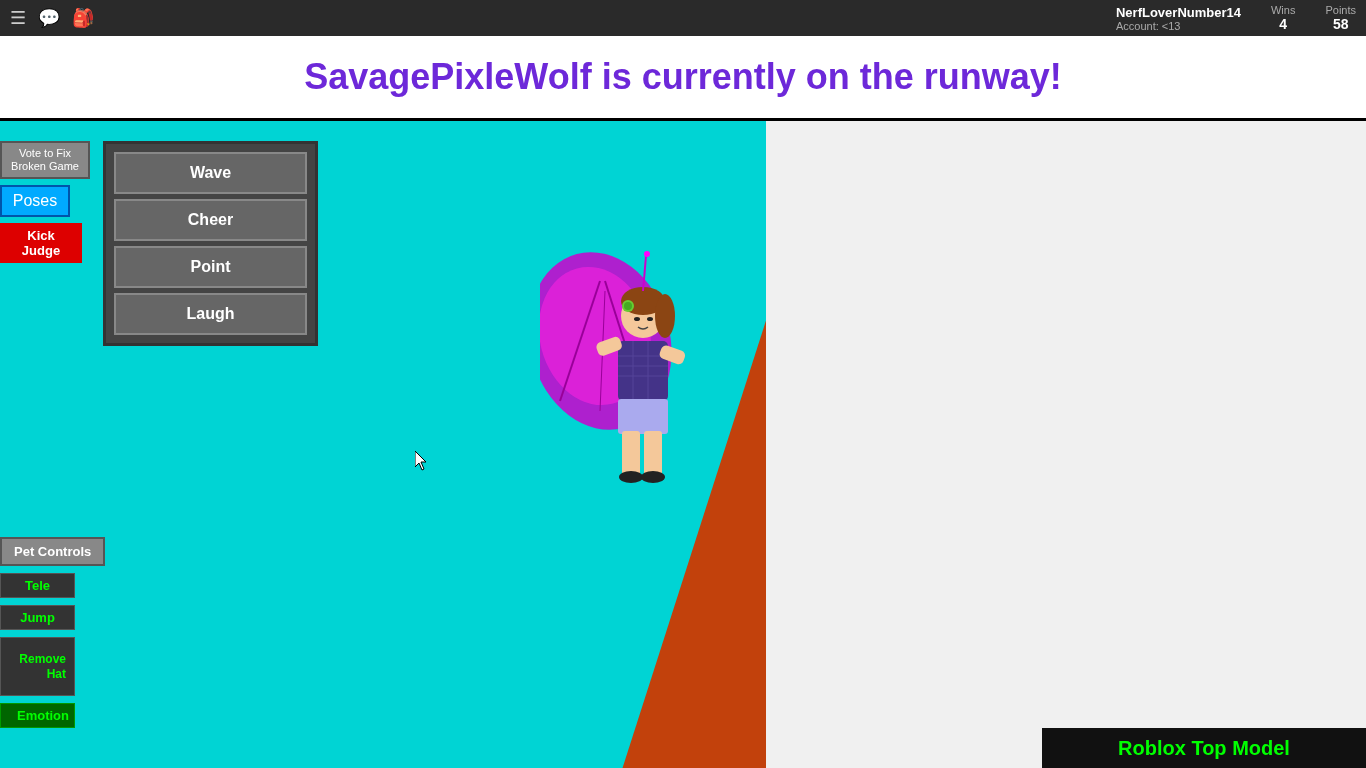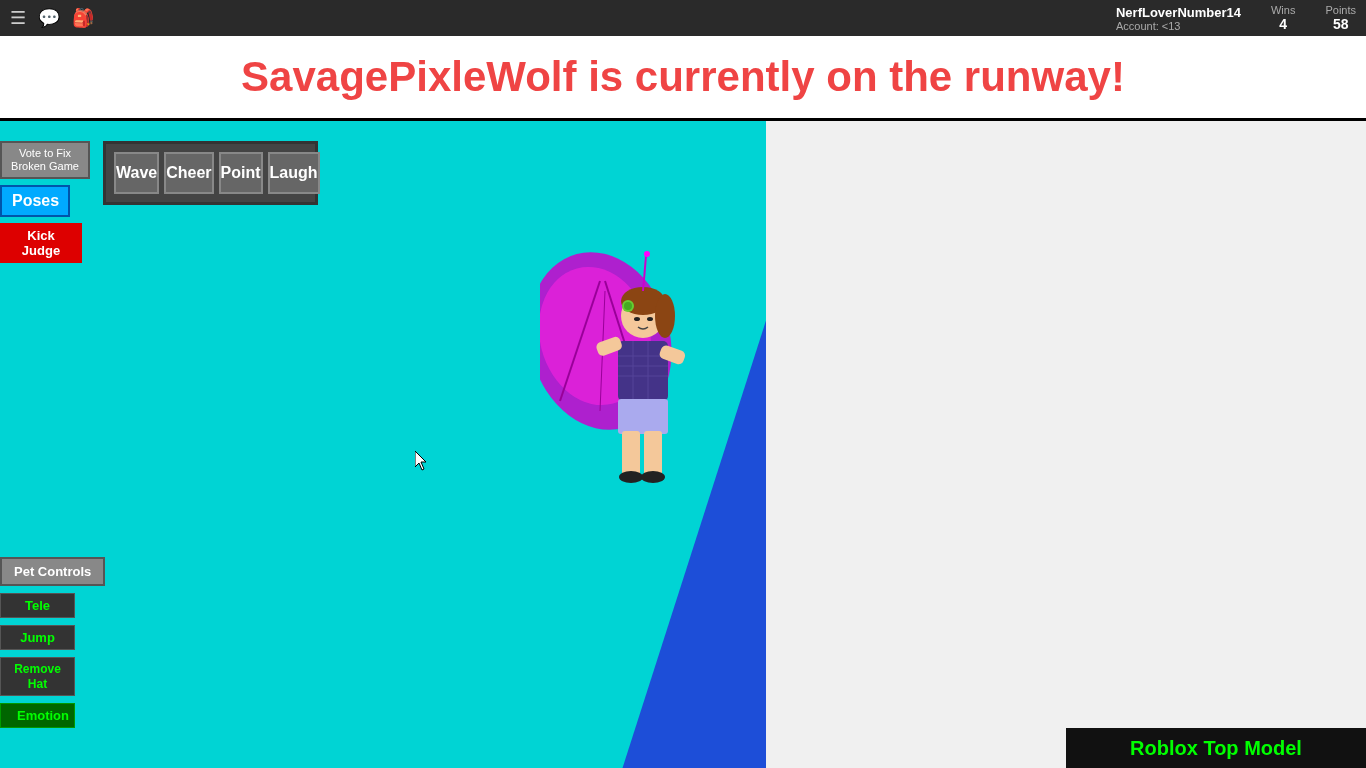--- a/index.html
+++ b/index.html
@@ -50,32 +50,32 @@
     #titlebar {
       width: 100%;
       height: 85px;
       background: #fff;
       border-bottom: 3px solid #000;
       display: flex;
       align-items: center;
       justify-content: center;
     }
     #titlebar h1 {
-      font-size: 42px;
-      font-weight: bold;
-      color: #ef4444;
+      font-size: 36px;
+      font-weight: bold;
+      color: #6d28d9;
       font-family: Arial, sans-serif;
     }
 
     
     #gamearea {
       width: 100%;
       height: calc(768px - 36px - 85px);
       position: relative;
-      background: #1d4ed8;
+      background: #c2410c;
     }
 
     
     .teal-bg {
       position: absolute;
       top: 0;
       left: 0;
       width: 830px;
       height: 100%;
       background: #00d4d4;
@@ -116,21 +116,21 @@
       padding: 4px 6px;
       cursor: pointer;
       width: 90px;
       line-height: 1.2;
     }
     .poses-btn {
       background: #00aaff;
       color: #fff;
       border: 2px solid #0055aa;
       font-size: 16px;
-      font-weight: bold;
+      font-weight: normal;
       padding: 5px 10px;
       cursor: pointer;
       width: 70px;
       text-align: center;
     }
     .kick-btn {
       background: #dd0000;
       color: #fff;
       border: none;
       font-size: 13px;
@@ -144,21 +144,21 @@
     
     #emote-panel {
       position: absolute;
       left: 103px;
       top: 20px;
       width: 215px;
       background: #444;
       border: 3px solid #333;
       padding: 8px;
       display: flex;
-      flex-direction: row;
+      flex-direction: column;
       gap: 5px;
       z-index: 20;
     }
     .emote-btn {
       background: #666;
       color: #fff;
       border: 2px solid #888;
       font-size: 16px;
       font-weight: bold;
       padding: 10px 0;
@@ -208,23 +208,23 @@
       cursor: pointer;
       text-align: center;
       width: 75px;
     }
     .remove-hat-btn {
       background: #333;
       color: #00ff00;
       border: 1px solid #555;
       font-size: 12px;
       font-weight: bold;
-      padding: 4px 8px;
-      cursor: pointer;
-      text-align: center;
+      padding: 14px 8px;
+      cursor: pointer;
+      text-align: right;
       width: 75px;
       line-height: 1.2;
     }
     .emotion-btn {
       background: #006600;
       color: #00ff00;
       border: 1px solid #009900;
       font-size: 13px;
       font-weight: bold;
       padding: 4px 16px;
@@ -250,21 +250,21 @@
       justify-content: center;
       cursor: pointer;
       z-index: 20;
     }
 
     
     #rtm-banner {
       position: absolute;
       right: 0;
       bottom: 0;
-      width: 300px;
+      width: 324px;
       height: 40px;
       background: #111;
       display: flex;
       align-items: center;
       justify-content: center;
       z-index: 20;
     }
     #rtm-banner span {
       color: #00ff00;
       font-size: 20px;

